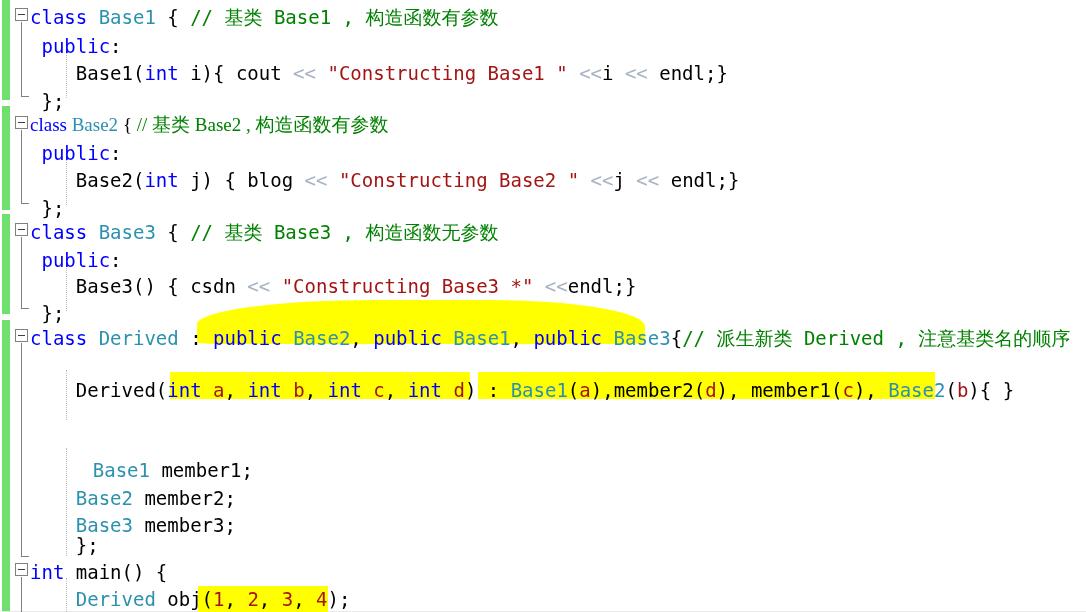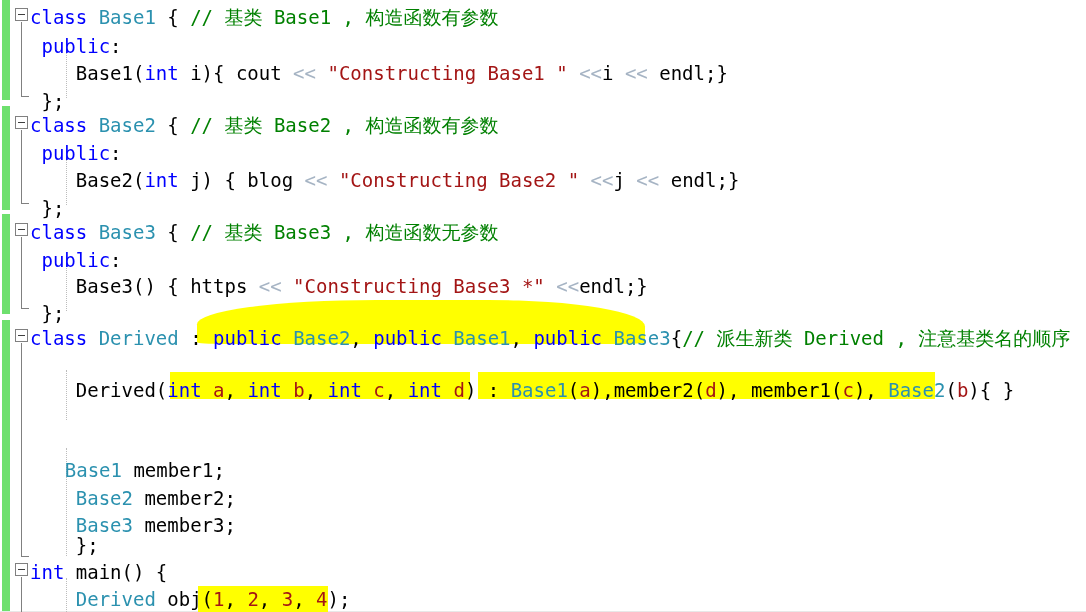--- a/index.html
+++ b/index.html
@@ -177,32 +177,32 @@
       <div class="indentguide" style="left: 66px; top: 448px; height: 108px;"></div>
       <div class="indentguide" style="left: 66px; top: 578px; height: 34px;"></div>
     </div>
 
   <div class="code-surface" id="code-surface">
       <div class="line" style="top: -22px; left: 30px;"><span class="pl"></span></div>
       <div class="line" style="top: 2px; left: 30px;"><span class="kw">class </span><span class="typ">Base1</span><span class="pl"> { </span><span class="cmt">// 基类 Base1 , 构造函数有参数</span></div>
       <div class="line" style="top: 31px; left: 30px;"><span class="pl"> </span><span class="kw">public</span><span class="pl">:</span></div>
       <div class="line" style="top: 58px; left: 30px;"><span class="pl">    Base1(</span><span class="kw">int</span><span class="pl"> i){ cout </span><span class="op">&lt;&lt;</span><span class="str"> "Constructing Base1 "</span><span class="pl"> </span><span class="op">&lt;&lt;</span><span class="pl">i </span><span class="op">&lt;&lt;</span><span class="pl"> endl;}</span></div>
       <div class="line" style="top: 86px; left: 30px;"><span class="pl"> };</span></div>
-      <div class="line" style="top: 110px; left: 30px;"><span class="kw">class </span><span class="typ">Base2</span><span class="pl"> { </span><span class="cmt">// 基类 Base2 , 构造函数有参数</span></div>
+      <div class="line" style="top: 110px; left: 30px; font-family: Liberation Serif, serif;"><span class="kw">class </span><span class="typ">Base2</span><span class="pl"> { </span><span class="cmt">// 基类 Base2 , 构造函数有参数</span></div>
       <div class="line" style="top: 138px; left: 30px;"><span class="pl"> </span><span class="kw">public</span><span class="pl">:</span></div>
       <div class="line" style="top: 165px; left: 30px;"><span class="pl">    Base2(</span><span class="kw">int</span><span class="pl"> j) { blog </span><span class="op">&lt;&lt;</span><span class="str"> "Constructing Base2 "</span><span class="pl"> </span><span class="op">&lt;&lt;</span><span class="pl">j </span><span class="op">&lt;&lt;</span><span class="pl"> endl;}</span></div>
       <div class="line" style="top: 193px; left: 30px;"><span class="pl"> };</span></div>
       <div class="line" style="top: 217px; left: 30px;"><span class="kw">class </span><span class="typ">Base3</span><span class="pl"> { </span><span class="cmt">// 基类 Base3 , 构造函数无参数</span></div>
       <div class="line" style="top: 245px; left: 30px;"><span class="pl"> </span><span class="kw">public</span><span class="pl">:</span></div>
-      <div class="line" style="top: 271px; left: 30px;"><span class="pl">    Base3() { https </span><span class="op">&lt;&lt;</span><span class="str"> "Constructing Base3 *"</span><span class="pl"> </span><span class="op">&lt;&lt;</span><span class="pl">endl;}</span></div>
+      <div class="line" style="top: 271px; left: 30px;"><span class="pl">    Base3() { csdn </span><span class="op">&lt;&lt;</span><span class="str"> "Constructing Base3 *"</span><span class="pl"> </span><span class="op">&lt;&lt;</span><span class="pl">endl;}</span></div>
       <div class="line" style="top: 298px; left: 30px;"><span class="pl"> };</span></div>
       <div class="line" style="top: 323px; left: 30px;"><span class="kw">class </span><span class="typ">Derived</span><span class="pl"> : </span><span class="kw">public</span><span class="pl"> </span><span class="typ">Base2</span><span class="pl">, </span><span class="kw">public</span><span class="pl"> </span><span class="typ">Base1</span><span class="pl">, </span><span class="kw">public</span><span class="pl"> </span><span class="typ">Base3</span><span class="pl">{</span><span class="cmt">// 派生新类 Derived , 注意基类名的顺序</span></div>
       <div class="line" style="top: 375px; left: 30px;"><span class="pl">    Derived(</span><span class="kw">int</span><span class="pl"> </span><span class="num">a</span><span class="pl">, </span><span class="kw">int</span><span class="pl"> </span><span class="num">b</span><span class="pl">, </span><span class="kw">int</span><span class="pl"> </span><span class="num">c</span><span class="pl">, </span><span class="kw">int</span><span class="pl"> </span><span class="num">d</span><span class="pl">) : </span><span class="typ">Base1</span><span class="pl">(</span><span class="num">a</span><span class="pl">),member2(</span><span class="num">d</span><span class="pl">), member1(</span><span class="num">c</span><span class="pl">), </span><span class="typ">Base2</span><span class="pl">(</span><span class="num">b</span><span class="pl">)</span><span class="pl">{ }</span></div>
       <div class="line" style="top: 403px; left: 30px;"><span class="pl">        </span></div>
-      <div class="line" style="top: 455px; left: 19px;"><span class="pl">    </span><span class="typ">Base1</span><span class="pl"> member1;</span></div>
+      <div class="line" style="top: 455px; left: 47px;"><span class="pl">    </span><span class="typ">Base1</span><span class="pl"> member1;</span></div>
       <div class="line" style="top: 483px; left: 30px;"><span class="pl">    </span><span class="typ">Base2</span><span class="pl"> member2;</span></div>
       <div class="line" style="top: 510px; left: 30px;"><span class="pl">    </span><span class="typ">Base3</span><span class="pl"> member3;</span></div>
       <div class="line" style="top: 530px; left: 30px;"><span class="pl">    };</span></div>
       <div class="line" style="top: 557px; left: 30px;"><span class="kw">int</span><span class="pl"> main() {</span></div>
       <div class="line" style="top: 584px; left: 30px;"><span class="pl">    </span><span class="typ">Derived</span><span class="pl"> obj(</span><span class="num">1</span><span class="pl">, </span><span class="num">2</span><span class="pl">, </span><span class="num">3</span><span class="pl">, </span><span class="num">4</span><span class="pl">);</span></div>
     </div>
 
 
   <div id="rules">
       <div class="hrline" style="top: 611px; width: 1086px;"></div>

